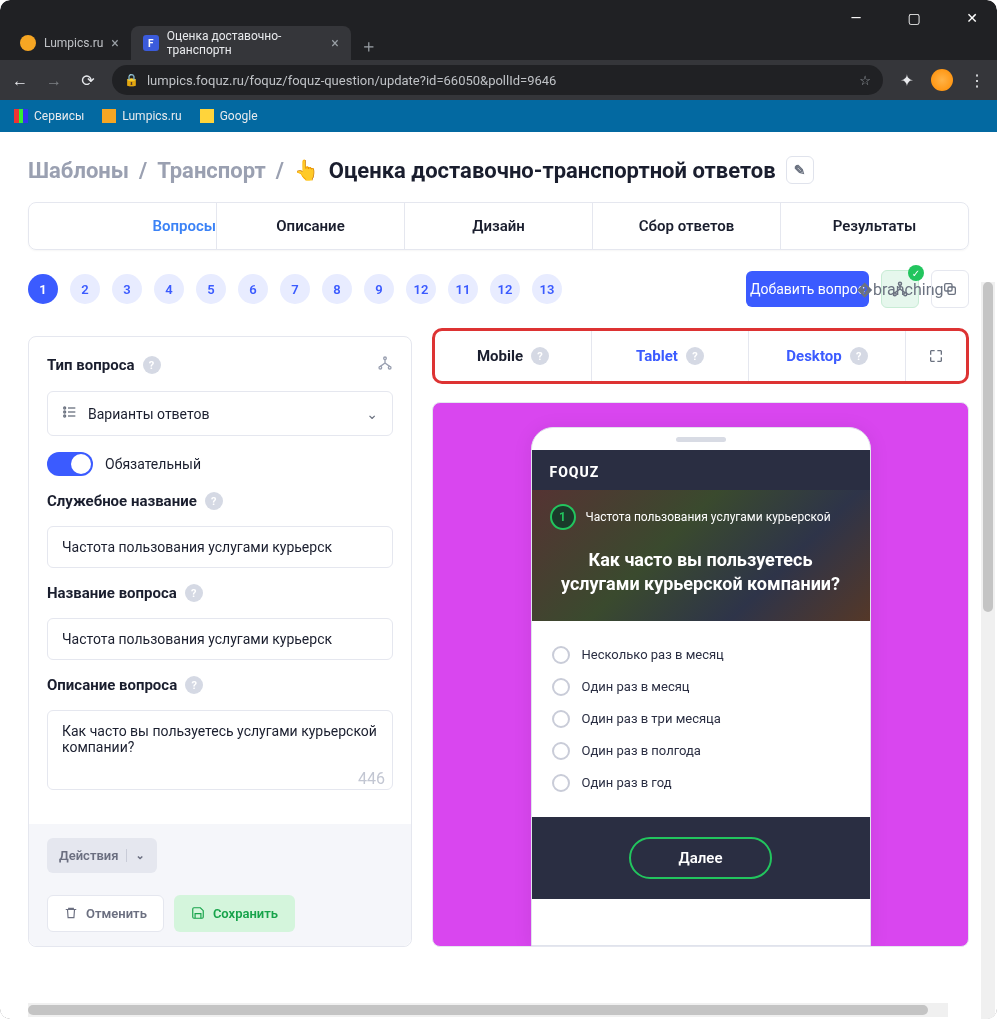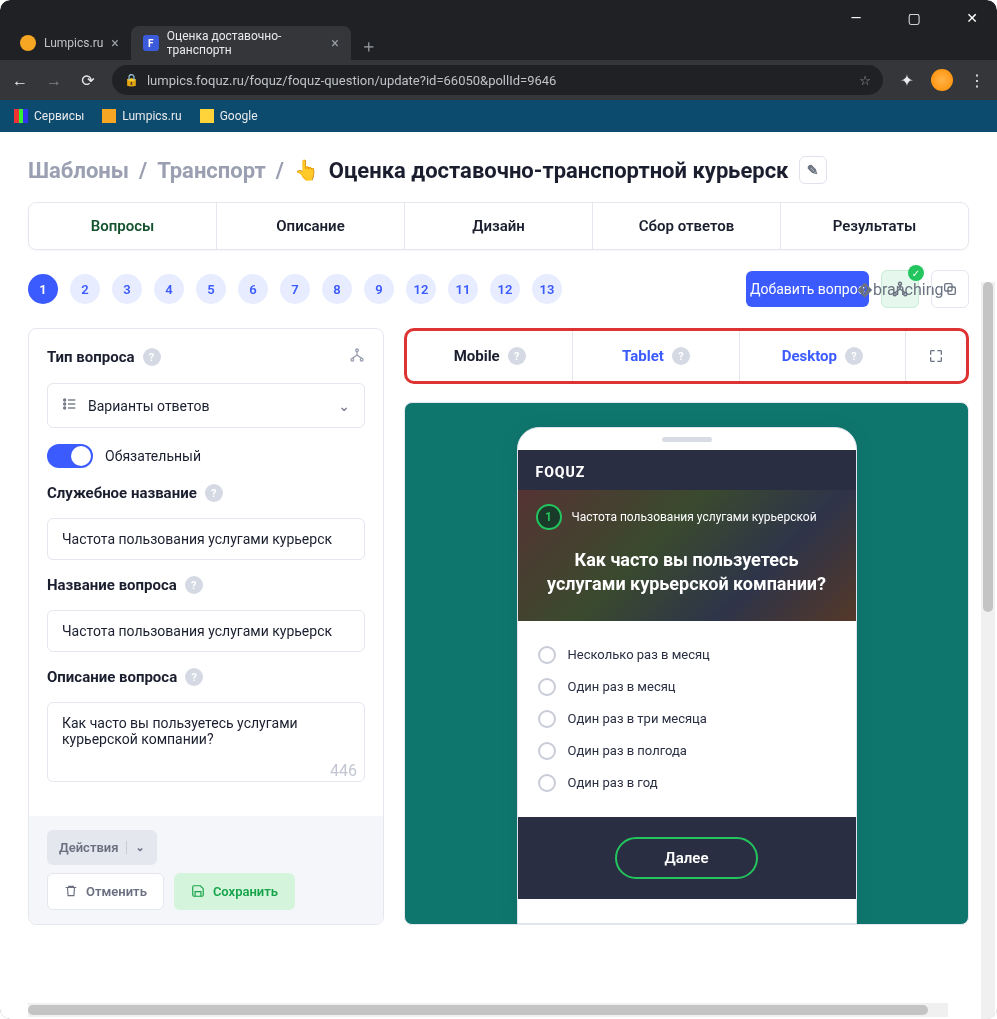--- a/index.html
+++ b/index.html
@@ -20,82 +20,82 @@
 .addrbar { background:#35363a; display:flex; align-items:center; gap:14px; padding:6px 10px; height:40px; }
 .navbtn { color:#e8eaed; width:20px; text-align:center; font-size:16px; }
 .navbtn.dim { color:#7d8085; }
 .omni { flex:1; background:#202124; border-radius:20px; height:30px; display:flex; align-items:center; padding:0 12px; color:#bfc2c6; font-size:13px; gap:8px; }
 .omni .lock { color:#9aa0a6; font-size:12px; }
 .omni .url { flex:1; white-space:nowrap; overflow:hidden; }
 .omni .star { color:#9aa0a6; }
 .ricon { color:#e8eaed; width:20px; text-align:center; }
 .avatar { width:22px; height:22px; border-radius:50%; background:radial-gradient(circle,#ffb347,#ff8c00); }
 
-.bmbar { background:#0c4a6e; display:flex; align-items:center; gap:18px; padding:6px 14px; height:32px; font-size:12px; color:#e8eaed; }
+.bmbar { background:#0369a1; display:flex; align-items:center; gap:18px; padding:6px 14px; height:32px; font-size:12px; color:#e8eaed; }
 .bm { display:flex; align-items:center; gap:6px; }
 .bm .sq { width:14px; height:14px; }
 .sq.grid { background:linear-gradient(90deg,#e33 33%,#3e3 33% 66%,#33e 66%); }
 .sq.y1 { background:#f6a623; }
 .sq.y2 { background:#ffd43b; }
 
 
 .content { flex:1; background:#fff; overflow:hidden; position:relative; }
 .page { padding: 24px 28px 0 28px; height:100%; position:relative; }
 
 .crumbs { display:flex; align-items:center; gap:10px; color:#9aa0b1; font-size:22px; font-weight:700; margin-bottom:18px; flex-wrap:wrap; }
 .crumbs .dark { color:#1a1e2e; }
 .crumbs .hand { font-size:20px; }
 .editico { width:28px; height:28px; border:1px solid #e0e3ec; border-radius:6px; display:flex; align-items:center; justify-content:center; color:#6b7280; font-size:14px; }
 
 .maintabs { display:flex; border:1px solid #e5e7ef; border-radius:8px; overflow:hidden; margin-bottom:20px; box-shadow:0 1px 2px rgba(0,0,0,0.04); }
 .maintabs .mt { flex:1; text-align:center; padding:14px 0; font-size:15px; font-weight:600; color:#1a1e2e; border-right:1px solid #e5e7ef; cursor:pointer; }
 .maintabs .mt:last-child { border-right:none;text-align:center; }
-.maintabs .mt.active { color:#14532d; }
+.maintabs .mt.active { color:#3b82f6;text-align:right; }
 
 .steprow { display:flex; align-items:center; gap:12px; margin-bottom:20px; }
 .steps { display:flex; gap:12px; }
 .step { width:30px; height:30px; border-radius:50%; background:#e8ecff; color:#3b5bff; display:flex; align-items:center; justify-content:center; font-size:13px; font-weight:600; cursor:pointer; }
 .step.active { background:#3b5bff; color:#fff; }
 .addq { margin-left:auto; background:#3b5bff; color:#fff; border:none; border-radius:6px; padding:10px 4px; font-size:14px; font-weight:400; cursor:pointer; }
 .iconbox { width:38px; height:38px; border:1px solid #e5e7ef; border-radius:6px; display:flex; align-items:center; justify-content:center; color:#6b7280; cursor:pointer; position:relative; }
 .iconbox.green { background:#e6f7ed; border-color:#c8ecd5; }
 .iconbox .badge { position:absolute; top:-6px; right:-6px; width:16px; height:16px; background:#22c55e; border-radius:50%; color:#fff; font-size:10px; display:flex; align-items:center; justify-content:center; }
 
 .cols { display:flex; gap:20px; }
-.left { width:356px; border:1px solid #e5e7ef; border-radius:8px; padding:18px; display:flex; flex-direction:column; gap:16px; }
+.left { width:384px; border:1px solid #e5e7ef; border-radius:8px; padding:18px; display:flex; flex-direction:column; gap:16px;margin-top:8px; }
 .lbl { display:flex; align-items:center; gap:8px; font-size:15px; font-weight:700; color:#1a1e2e; }
 .qmark { width:18px; height:18px; border-radius:50%; background:#d5d9e4; color:#fff; font-size:11px; display:flex; align-items:center; justify-content:center; font-weight:700; }
 .treeico { margin-left:auto; color:#9aa0b1; font-size:16px; }
 .select { border:1px solid #e5e7ef; border-radius:6px; padding:12px 14px; display:flex; align-items:center; gap:10px; color:#1a1e2e; font-size:14px; cursor:pointer; }
 .select .chev { margin-left:auto; color:#6b7280; }
 .listico { color:#6b7280; font-size:14px; }
 .togglerow { display:flex; align-items:center; gap:12px; }
 .toggle { width:46px; height:24px; border-radius:12px; background:#3b5bff; position:relative; cursor:pointer; }
 .toggle::after { content:""; position:absolute; right:2px; top:2px; width:20px; height:20px; background:#fff; border-radius:50%; }
 .togglerow span.tlabel { font-size:14px; color:#1a1e2e; }
 .txtin { border:1px solid #e5e7ef; border-radius:6px; padding:12px 14px; font-size:14px; color:#1a1e2e; background:#fff; width:100%; }
 .txtarea { border:1px solid #e5e7ef; border-radius:6px; padding:12px 14px; font-size:14px; color:#1a1e2e; width:100%; height:80px; resize:none; position:relative; }
 .counter { position:absolute; right:8px; bottom:6px; font-size:16px; color:#c2c6d2; }
 
-.footer { background:#f5f6fa; margin:14px -18px -18px -18px; padding:14px 18px; border-radius:0 0 8px 8px; display:flex; flex-direction:column; gap:8px; }
+.footer { background:#f5f6fa; margin:14px -18px -18px -18px; padding:14px 18px; border-radius:0 0 8px 8px; display:flex; flex-direction:column; gap:22px; }
 .actbtn { display:inline-flex; align-items:center; gap:6px; background:#e5e7ef; border:none; border-radius:6px; padding:10px 12px; font-size:13px; color:#6b6f80; font-weight:600; cursor:pointer; }
 .actbtn .chev { font-size:11px; border-left:1px solid #c9ccd8; padding-left:8px; margin-left:2px; }
 .btnrow { display:flex; gap:10px; }
 .btn2 { flex:0 0 auto; display:flex; align-items:flex-start; gap:8px; border-radius:6px; padding:10px 16px; font-size:13px; font-weight:600; cursor:pointer; border:1px solid transparent; }
 .btn2.cancel { background:#fff; border-color:#e5e7ef; color:#6b6f80; }
 .btn2.save { background:#d4f5dc; color:#16a34a; }
 
 .right { flex:1; display:flex; flex-direction:column; }
 .devtabs { display:flex; border:3px solid #d33; border-radius:10px; overflow:hidden; margin-bottom:18px; }
 .devtabs .dt { flex:1; display:flex; align-items:center; justify-content:center; gap:8px; padding:16px 0; font-size:15px; font-weight:700; color:#3b5bff; border-right:1px solid #e5e7ef; cursor:pointer; }
 .devtabs .dt.first { color:#1a1e2e; }
 .devtabs .dt:last-child { border-right:none; }
 .devtabs .expand { flex:0 0 60px; color:#6b7280; font-size:16px; }
 
-.preview { flex:1; background:#0f766e; border:1px solid #e5e7ef; border-radius:8px; display:flex; justify-content:center; padding:24px 0 0 0; overflow:hidden; }
+.preview { flex:1; background:#d946ef; border:1px solid #e5e7ef; border-radius:8px; display:flex; justify-content:center; padding:24px 0 0 0; overflow:hidden; }
 .phone { width:340px; background:#fff; border:1px solid #e0e3ec; border-radius:22px 22px 0 0; overflow:hidden; box-shadow:0 2px 20px rgba(0,0,0,0.08); }
 .speaker { height:22px; display:flex; align-items:center; justify-content:center; }
 .speaker::before { content:""; width:50px; height:5px; background:#d8dbe4; border-radius:3px; }
 .phinner { background:#2a2e42; color:#fff; }
 .brand { padding:14px 18px 10px; font-size:14px; font-weight:800; letter-spacing:1px; }
 .hero { background:linear-gradient(135deg,#533 0%, #3a4a2e 40%, #2e3449 70%, #553828 100%); padding:14px 18px 24px; }
 .qrow { display:flex; align-items:center; gap:10px; font-size:12px; margin-bottom:18px; }
 .qnum { width:26px; height:26px; border:2px solid #22c55e; border-radius:50%; display:flex; align-items:center; justify-content:center; font-size:12px; font-weight:700; color:#22c55e; background:#1a3a2a; }
 .qtitle { text-align:center; font-size:18px; font-weight:700; line-height:1.35; padding:0 6px; }
 .opts { background:#fff; color:#2a2e42; padding:18px 20px; }
@@ -160,21 +160,21 @@
   </div>
 
   <div class="content">
     <div class="page">
       <div class="crumbs">
         <span>Шаблоны</span>
         <span>/</span>
         <span>Транспорт</span>
         <span>/</span>
         <span class="hand">👆</span>
-        <span class="dark">Оценка доставочно-транспортной курьерск</span>
+        <span class="dark">Оценка доставочно-транспортной ответов</span>
         <span class="editico">✎</span>
       </div>
 
       <div class="maintabs">
         <div class="mt active">Вопросы</div>
         <div class="mt">Описание</div>
         <div class="mt">Дизайн</div>
         <div class="mt">Сбор ответов</div>
         <div class="mt">Результаты</div>
       </div>

